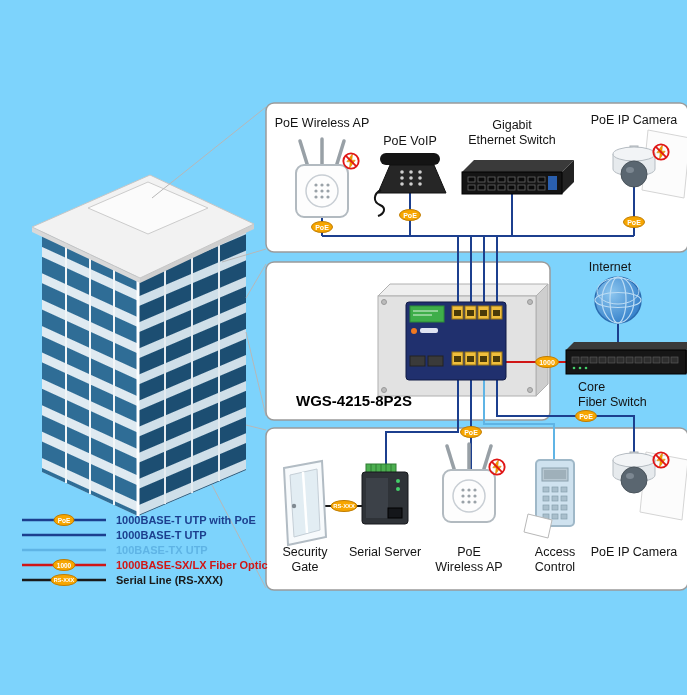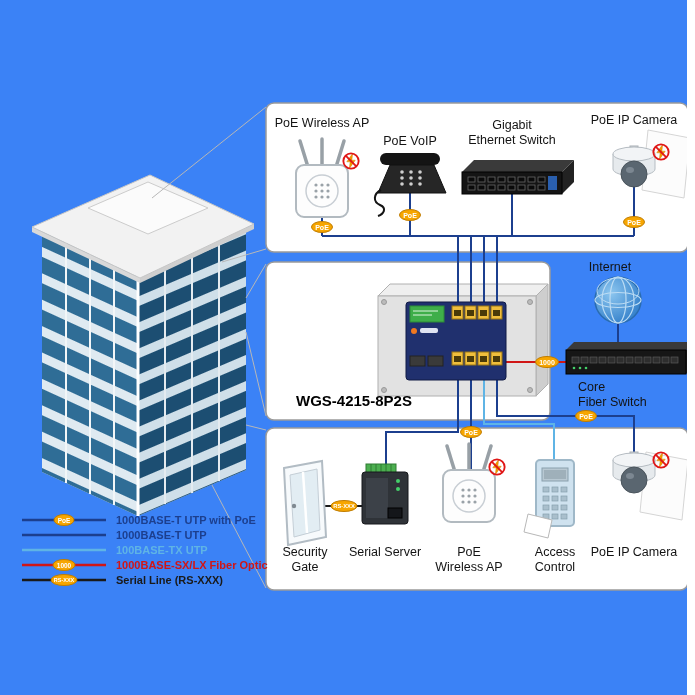--- a/index.html
+++ b/index.html
@@ -1,16 +1,16 @@
 <!DOCTYPE html>
 <html><head>
 <meta charset="utf-8">
 <style>
   html,body{margin:0;padding:0;background:#fff}
-  .stage{position:relative;width:687px;height:695px;background:#3b82f6;font-family:"Liberation Sans",sans-serif;overflow:hidden}
+  .stage{position:relative;width:687px;height:695px;background:#7dd3fc;font-family:"Liberation Sans",sans-serif;overflow:hidden}
   svg{display:block}
   .panel{fill:#ffffff;stroke:#9b9b9b;stroke-width:1.5}
   .utp{stroke:#1c3f8e;stroke-width:2;fill:none}
   .fast{stroke:#5fb4e5;stroke-width:2;fill:none}
   .fiber{stroke:#d01616;stroke-width:2;fill:none}
   .serialln{stroke:#1a1a1a;stroke-width:2;fill:none}
   .callout{stroke:#b7b7b7;stroke-width:1;fill:none}
   .lbl{font-family:"Liberation Sans",sans-serif;font-size:12.5px;fill:#131313;text-anchor:middle}
   .lbl-start{text-anchor:start}
   .model{font-family:"Liberation Sans",sans-serif;font-size:15px;font-weight:bold;fill:#000;text-anchor:start}

